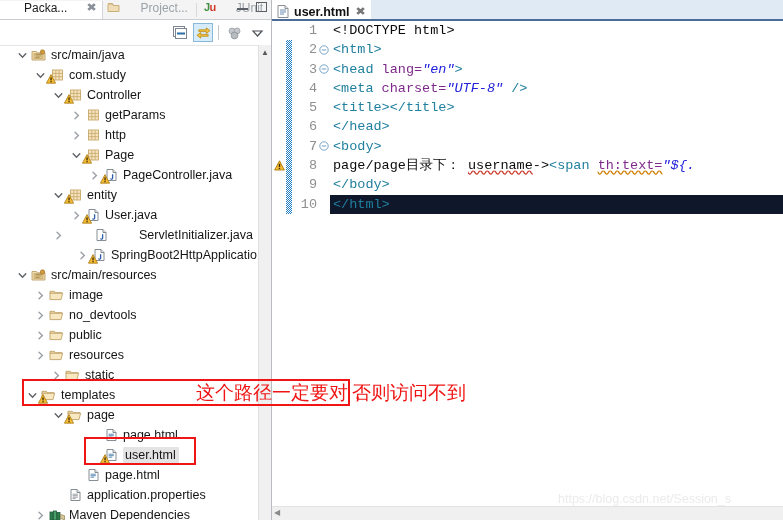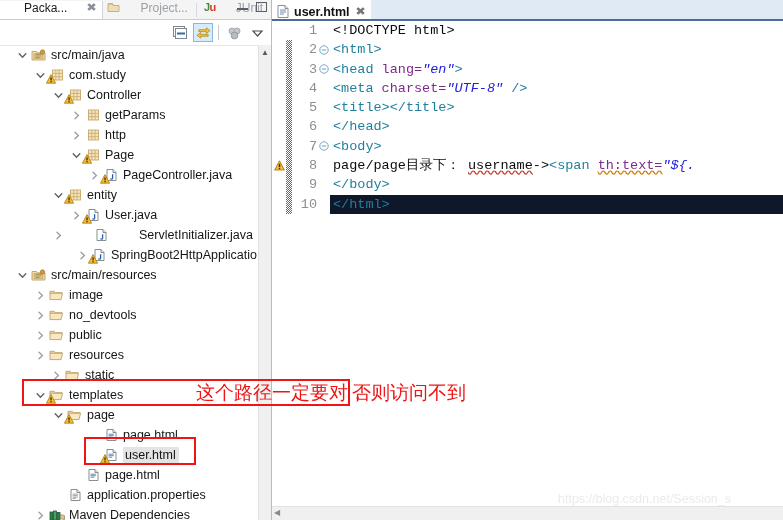--- a/index.html
+++ b/index.html
@@ -718,21 +718,21 @@
           </span>
           <span class="ticon">
             <svg width="16" height="14" viewBox="0 0 16 14">
               <path d="M1 3.5h4.2l1 1.3H13" fill="none" stroke="#c9a košt" stroke-width="0"></path>
               <path d="M1 3.3h4.3l1.1 1.4H13v1H1z" fill="#f0d9a8" stroke="#c0a166" stroke-width="0.9"></path>
               <path d="M1 5.2h12.6l-1.6 6.4H1z" fill="#f7e8c2" stroke="#c0a166" stroke-width="0.9"></path>
             </svg>
           </span>
           <span class="tlabel">static</span>
         </div>
-        <div class="trow" style="padding-left: 32px;">
+        <div class="trow" style="padding-left: 24px;">
           <span class="twist">
             <svg width="9" height="9" viewBox="0 0 9 9">
               <path d="M1.2 2.8 L4.5 6.3 L7.8 2.8" fill="none" stroke="#5f6368" stroke-width="1.4" stroke-linecap="round"></path>
             </svg>
           </span>
           <span class="ticon">
             <svg width="16" height="14" viewBox="0 0 16 14">
               <path d="M1 3.5h4.2l1 1.3H13" fill="none" stroke="#c9a košt" stroke-width="0"></path>
               <path d="M1 3.3h4.3l1.1 1.4H13v1H1z" fill="#f0d9a8" stroke="#c0a166" stroke-width="0.9"></path>
               <path d="M1 5.2h12.6l-1.6 6.4H1z" fill="#f7e8c2" stroke="#c0a166" stroke-width="0.9"></path>

